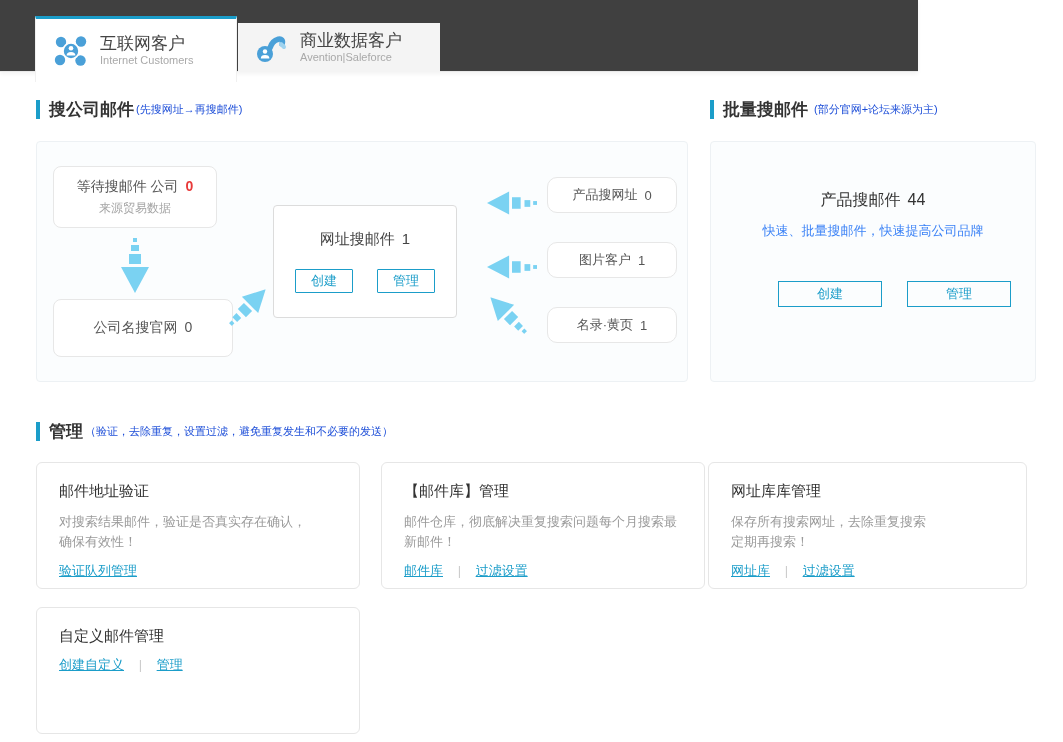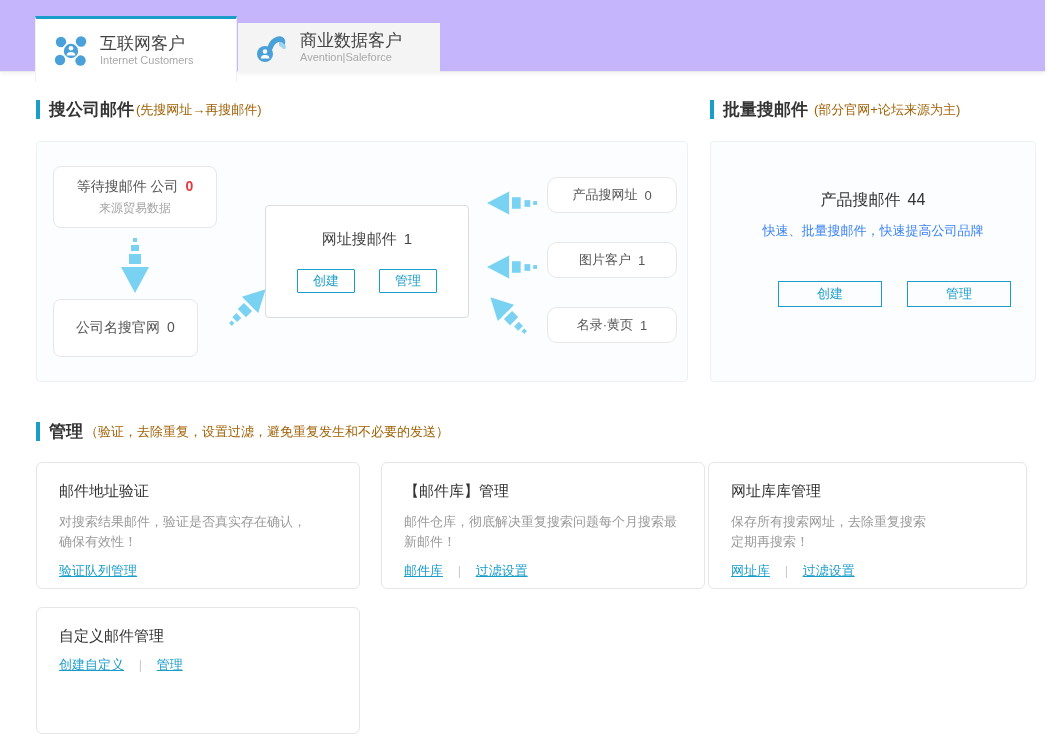--- a/index.html
+++ b/index.html
@@ -1,36 +1,36 @@
 <!DOCTYPE html>
 <html><head>
 <meta charset="utf-8">
 <style>
   * { margin:0; padding:0; box-sizing:border-box; }
   body { font-family:"Liberation Sans", "DejaVu Sans", sans-serif; background:#fff; }
   .page { position:relative; width:1063px; height:742px; background:#fff; overflow:hidden; }
 
   
-  .header { position:absolute; left:0; top:0; width:1045px; height:72px; background:#c4b5fd;
+  .header { position:absolute; left:0; top:0; width:918px; height:72px; background:#404040;
             border-bottom:1px solid #e9e9e9; box-shadow:0 2px 4px rgba(0,0,0,.05); }
   .tab { position:absolute; display:flex; align-items:center; cursor:pointer; }
   .tab-active { left:35px; top:16px; width:202px; height:66px; background:#fff;
                 border-top:3px solid #1b9dc9; border-left:1px solid #f0f0f0; border-right:1px solid #f0f0f0;
                 z-index:3; }
   .tab-inactive { left:238px; top:23px; width:202px; height:49px; background:#f4f4f4; z-index:2; }
   .tab-icon { margin-left:16px; display:flex; align-items:center; }
   .tab-text { margin-left:10px; display:flex; flex-direction:column; line-height:1.25; }
   .tab-title { font-size:17px; color:#444; }
   .tab-sub { font-size:11px; color:#a9a9a9; }
 
   
   .sec-h { position:absolute; display:flex; align-items:center; white-space:nowrap; }
   .sec-bar { width:4px; height:19px; background:#1b9dc9; margin-right:9px; }
   .sec-title { font-size:17px; font-weight:bold; color:#333; }
-  .sec-hint { font-size:13px; color:#a16207; margin-left:2px; }
+  .sec-hint { font-size:11px; color:#1d4ed8; margin-left:2px; }
 
   
   .panel { position:absolute; background:#fbfdfe; border:1px solid #edf1f4; border-radius:4px; }
   .flow-panel { left:36px; top:141px; width:652px; height:241px; }
   .batch-panel { left:710px; top:141px; width:326px; height:241px; }
 
   .fbox { position:absolute; background:#fff; border:1px solid #e7e7e7; border-radius:8px;
           display:flex; flex-direction:column; align-items:center; justify-content:center;
           color:#555; font-size:14px; }
   .fbox .sub { font-size:12px; color:#a5a5a5; margin-top:4px; }
@@ -122,34 +122,34 @@
       <span class="sub">来源贸易数据</span>
     </div>
 
     <svg class="arrow" style="left:82px; top:96px;" width="32" height="60" viewBox="0 0 32 60">
       <rect x="14" y="0" width="4" height="4" fill="#7ad2f2"></rect>
       <rect x="12" y="7" width="8" height="6" fill="#7ad2f2"></rect>
       <rect x="10" y="16" width="12" height="10" fill="#7ad2f2"></rect>
       <polygon points="2,29 30,29 16,55" fill="#7ad2f2"></polygon>
     </svg>
 
-    <div class="fbox" style="left:16px; top:157px; width:145px; height:58px;">
+    <div class="fbox" style="left:16px; top:157px; width:180px; height:58px;">
       <span>
         <span>公司名搜官网</span><span class="cnt">0</span>
       </span>
     </div>
 
     <svg class="arrow" style="left:186px; top:150px; transform:rotate(135deg);" width="50" height="30" viewBox="0 0 52 30">
       <polygon points="0,15 23,3 23,27" fill="#7ad2f2"></polygon>
       <rect x="26" y="9" width="9" height="12" fill="#7ad2f2"></rect>
       <rect x="39" y="12" width="6" height="7" fill="#7ad2f2"></rect>
       <rect x="48" y="13" width="4" height="4" fill="#7ad2f2"></rect>
     </svg>
 
-    <div class="fbox center-box" style="left:228px; top:63px; width:204px; height:113px;justify-content:center;">
+    <div class="fbox center-box" style="left:236px; top:63px; width:184px; height:113px;justify-content:center;">
       <span class="center-title">
         <span>网址搜邮件</span><span class="cnt">1</span>
       </span>
       <div class="btn-row">
         <button class="mini-btn">创建</button>
         <button class="mini-btn">管理</button>
       </div>
     </div>
 
     <svg class="arrow" style="left:450px; top:46px;" width="50" height="30" viewBox="0 0 52 30">

